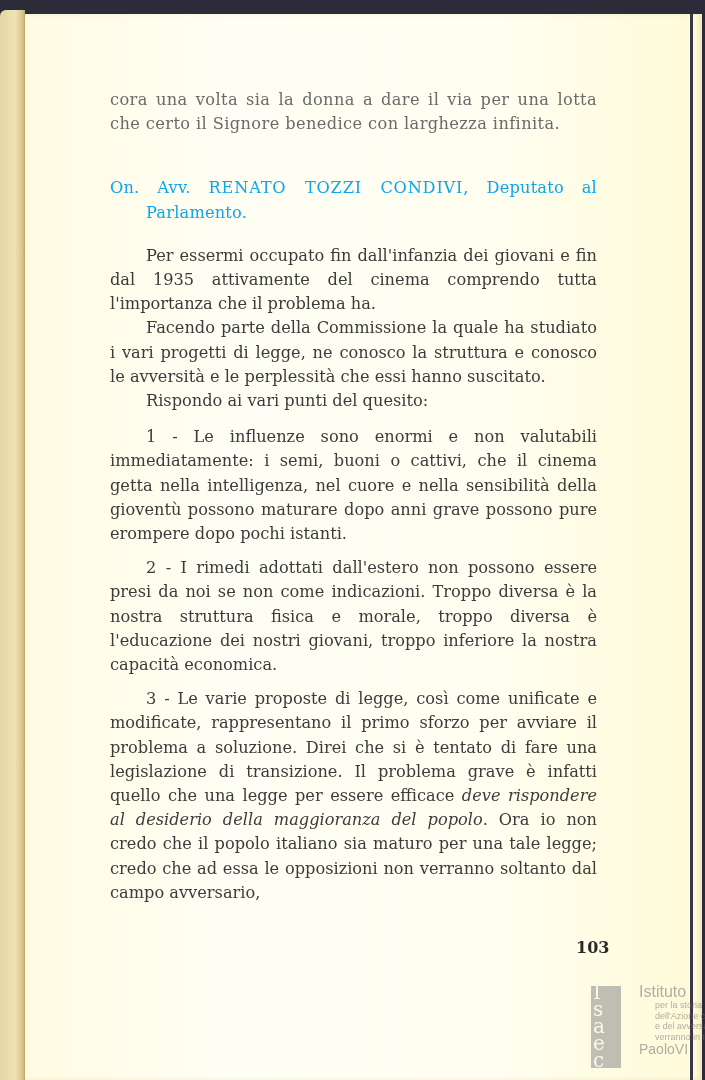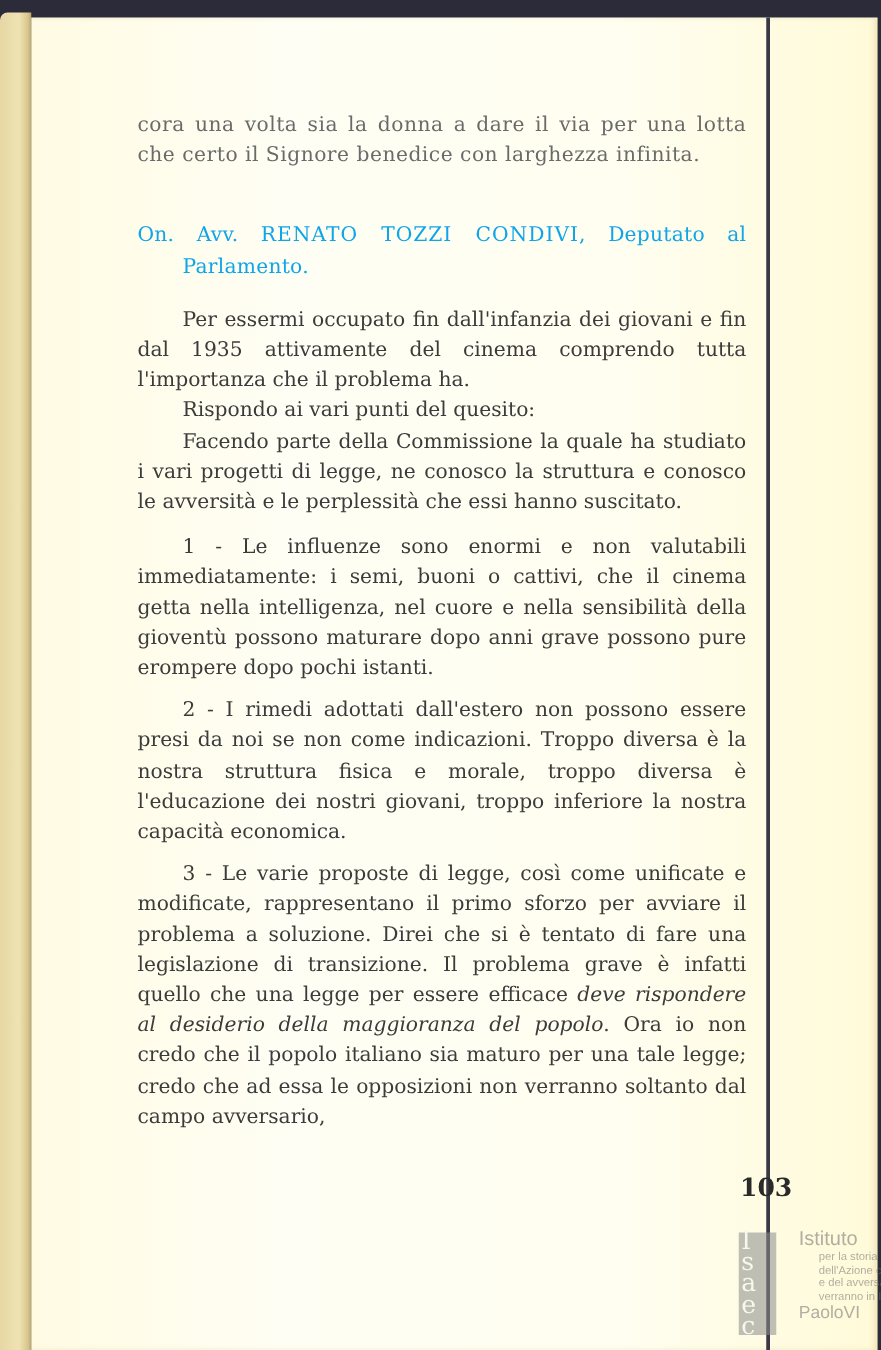--- a/index.html
+++ b/index.html
@@ -5,21 +5,21 @@
     html, body {
       margin: 0;
       padding: 0;
       width: 705px;
       height: 1080px;
       overflow: hidden;
       background: #2c2b3a;
     }
     .scan {
       position: relative;
-      width: 616px;
+      width: 693px;
       height: 1080px;
       background: #2c2b3a;
     }
     .spine {
       position: absolute;
       left: 0;
       top: 10px;
       width: 25px;
       height: 1070px;
       background: linear-gradient(to right, #e6d7a3 0%, #efe3b4 60%, #d8c58c 90%, #b8a470 100%);
@@ -79,25 +79,25 @@
       margin-top: 10px !important;
     }
     .numbered.first {
       margin-top: 12px !important;
     }
     .em {
       font-style: italic;
     }
     .page-number {
       position: absolute;
-      left: 592px;
+      left: 576px;
       top: 938px;
       font-family: "DejaVu Serif", serif;
       font-weight: bold;
-      font-size: 20px;
+      font-size: 16px;
       color: #2a2a2a;
     }
     .logo {
       position: absolute;
       left: 591px;
       top: 984px;
       width: 114px;
       height: 86px;
       opacity: 0.55;
     }
@@ -153,22 +153,22 @@
   <div class="spine"></div>
   <div class="page"></div>
   <div class="page-edge-right"></div>
 
   <div class="text-block">
     <p class="prev-para">cora una volta sia la donna a dare il via per una lotta che certo il Signore benedice con larghezza infinita.</p>
 
     <p class="heading"><span>On. Avv.</span> <span class="caps">RENATO TOZZI CONDIVI</span><span>, Deputato al Parlamento.</span></p>
 
     <p class="indent">Per essermi occupato fin dall'infanzia dei giovani e fin dal 1935 attivamente del cinema comprendo tutta l'importanza che il problema ha.</p>
+    <p class="indent">Facendo parte della Commissione la quale ha studiato i vari progetti di legge, ne conosco la struttura e conosco le avversità e le perplessità che essi hanno suscitato.</p>
     <p class="indent">Rispondo ai vari punti del quesito:</p>
-    <p class="indent">Facendo parte della Commissione la quale ha studiato i vari progetti di legge, ne conosco la struttura e conosco le avversità e le perplessità che essi hanno suscitato.</p>
 
     <p class="numbered first"><span>1</span><span> - </span><span>Le influenze sono enormi e non valutabili immediatamente: i semi, buoni o cattivi, che il cinema getta nella intelligenza, nel cuore e nella sensibilità della gioventù possono maturare dopo anni grave possono pure erompere dopo pochi istanti.</span></p>
 
     <p class="numbered"><span>2</span><span> - </span><span>I rimedi adottati dall'estero non possono essere presi da noi se non come indicazioni. Troppo diversa è la nostra struttura fisica e morale, troppo diversa è l'educazione dei nostri giovani, troppo inferiore la nostra capacità economica.</span></p>
 
     <p class="numbered"><span>3</span><span> - </span><span>Le varie proposte di legge, così come unificate e modificate, rappresentano il primo sforzo per avviare il problema a soluzione. Direi che si è tentato di fare una legislazione di transizione. Il problema grave è infatti quello che una legge per essere efficace </span><span class="em">deve rispondere al desiderio della maggioranza del popolo</span><span>. Ora io non credo che il popolo italiano sia maturo per una tale legge; credo che ad essa le opposizioni non verranno soltanto dal campo avversario,</span></p>
   </div>
 
   <div class="page-number">103</div>
 

